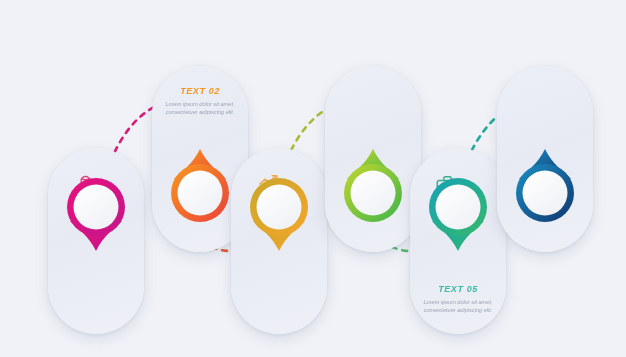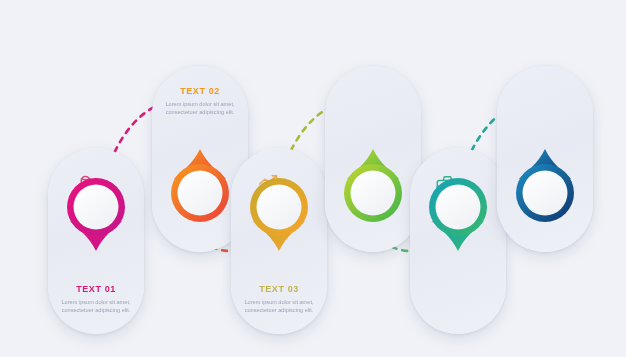--- a/index.html
+++ b/index.html
@@ -15,20 +15,21 @@
   #connectors{position:absolute;left:0;top:0;width:626px;height:357px;z-index:1;}
 
   
   .card{
     position:absolute;
     width:96px;height:186px;
     border-radius:48px;
     background:linear-gradient(160deg,#eceff6 0%,#e7eaf2 45%,#eef0f6 100%);
     box-shadow:0 5px 14px rgba(120,130,155,.20), 0 1px 3px rgba(120,130,155,.16);
     z-index:2;
+    font-style:italic;
   }
   .card .txtblock{position:absolute;left:0;right:0;text-align:center;padding:0 6px;box-sizing:border-box;}
   .card.low  .txtblock{bottom:20px;}
   .card.high .txtblock{top:20px;}
   .ttl{font-size:9px;font-weight:bold;letter-spacing:.6px;margin:0 0 4px 0;}
   .desc{font-size:5.6px;line-height:8px;color:#9aa3b4;margin:0;}
 
   
   .pin{position:absolute;width:74px;height:90px;z-index:3;}
   .pin svg{display:block;overflow:visible;}
@@ -73,24 +74,20 @@
           </svg>
         </div>
         <div class="glyph">
           <svg viewBox="0 0 24 24">
             <circle cx="12" cy="7.5" r="4.2" fill="none" stroke="#e0457f" stroke-width="1.4" stroke-linecap="round" stroke-linejoin="round"></circle>
             <path d="M4.5 21c0-4.2 3.4-6.8 7.5-6.8s7.5 2.6 7.5 6.8" fill="none" stroke="#e0457f" stroke-width="1.4" stroke-linecap="round" stroke-linejoin="round"></path>
             <path d="M8.2 5.2c1.4 1.6 6.2 1.6 7.6 0" fill="none" stroke="#e0457f" stroke-width="1.4" stroke-linecap="round" stroke-linejoin="round"></path>
             <path d="M11 17.2h2" fill="none" stroke="#e0457f" stroke-width="1.4" stroke-linecap="round" stroke-linejoin="round"></path>
           </svg>
         </div>
-        <div class="txtblock">
-          <p class="ttl" style="color: rgb(214, 27, 114);">TEXT 01</p>
-          <p class="desc">Lorem ipsum dolor sit amet, consectetuer adipiscing elit.</p>
-        </div>
       </div>
       <div class="card high" style="left: 152px; top: 66px;">
         <div class="pin">
           <svg viewBox="0 0 74 90" width="74" height="90" xmlns="http://www.w3.org/2000/svg">
             <defs>
               <linearGradient id="g1" x1="0%" y1="0%" x2="100%" y2="100%">
                 <stop offset="0%" stop-color="#f79a1e"></stop>
                 <stop offset="100%" stop-color="#ec3f3a"></stop>
               </linearGradient>
               <linearGradient id="h1" x1="10%" y1="0%" x2="90%" y2="100%">
@@ -134,24 +131,20 @@
           </svg>
         </div>
         <div class="glyph">
           <svg viewBox="0 0 24 24">
             <rect x="3.2" y="14" width="3.8" height="7" fill="none" stroke="#efa748" stroke-width="1.4" stroke-linecap="round" stroke-linejoin="round"></rect>
             <rect x="9.4" y="10" width="3.8" height="11" fill="none" stroke="#efa748" stroke-width="1.4" stroke-linecap="round" stroke-linejoin="round"></rect>
             <rect x="15.6" y="6.5" width="3.8" height="14.5" fill="none" stroke="#efa748" stroke-width="1.4" stroke-linecap="round" stroke-linejoin="round"></rect>
             <path d="M3.6 10.5 L8.6 6 L12.4 8.6 L19.6 2.8" fill="none" stroke="#efa748" stroke-width="1.4" stroke-linecap="round" stroke-linejoin="round"></path>
             <path d="M15.6 2.6h4.2v4.2" fill="none" stroke="#efa748" stroke-width="1.4" stroke-linecap="round" stroke-linejoin="round"></path>
           </svg>
-        </div>
-        <div class="txtblock">
-          <p class="ttl" style="color: rgb(194, 180, 74);">TEXT 03</p>
-          <p class="desc">Lorem ipsum dolor sit amet, consectetuer adipiscing elit.</p>
         </div>
       </div>
       <div class="card high" style="left: 325px; top: 66px;">
         <div class="pin">
           <svg viewBox="0 0 74 90" width="74" height="90" xmlns="http://www.w3.org/2000/svg">
             <defs>
               <linearGradient id="g3" x1="0%" y1="0%" x2="100%" y2="100%">
                 <stop offset="0%" stop-color="#c2d62e"></stop>
                 <stop offset="100%" stop-color="#3fb54a"></stop>
               </linearGradient>
@@ -195,20 +188,24 @@
           </svg>
         </div>
         <div class="glyph">
           <svg viewBox="0 0 24 24">
             <rect x="2.2" y="7.2" width="19.6" height="13" rx="1.8" fill="none" stroke="#35b08c" stroke-width="1.4" stroke-linecap="round" stroke-linejoin="round"></rect>
             <path d="M8.4 7.2V5.1c0-.9.7-1.6 1.6-1.6h4c.9 0 1.6.7 1.6 1.6v2.1" fill="none" stroke="#35b08c" stroke-width="1.4" stroke-linecap="round" stroke-linejoin="round"></path>
             <path d="M2.2 12.6h19.6" fill="none" stroke="#35b08c" stroke-width="1.4" stroke-linecap="round" stroke-linejoin="round"></path>
             <rect x="10.2" y="11" width="3.6" height="3.2" rx=".8" fill="none" stroke="#35b08c" stroke-width="1.4" stroke-linecap="round" stroke-linejoin="round"></rect>
           </svg>
         </div>
+        <div class="txtblock">
+          <p class="ttl" style="color: rgb(63, 185, 164);">TEXT 05</p>
+          <p class="desc">Lorem ipsum dolor sit amet, consectetuer adipiscing elit.</p>
+        </div>
       </div>
       <div class="card high" style="left: 497px; top: 66px;">
         <div class="pin">
           <svg viewBox="0 0 74 90" width="74" height="90" xmlns="http://www.w3.org/2000/svg">
             <defs>
               <linearGradient id="g5" x1="0%" y1="0%" x2="100%" y2="100%">
                 <stop offset="0%" stop-color="#1c8fc4"></stop>
                 <stop offset="100%" stop-color="#10356e"></stop>
               </linearGradient>
               <linearGradient id="h5" x1="10%" y1="0%" x2="90%" y2="100%">

